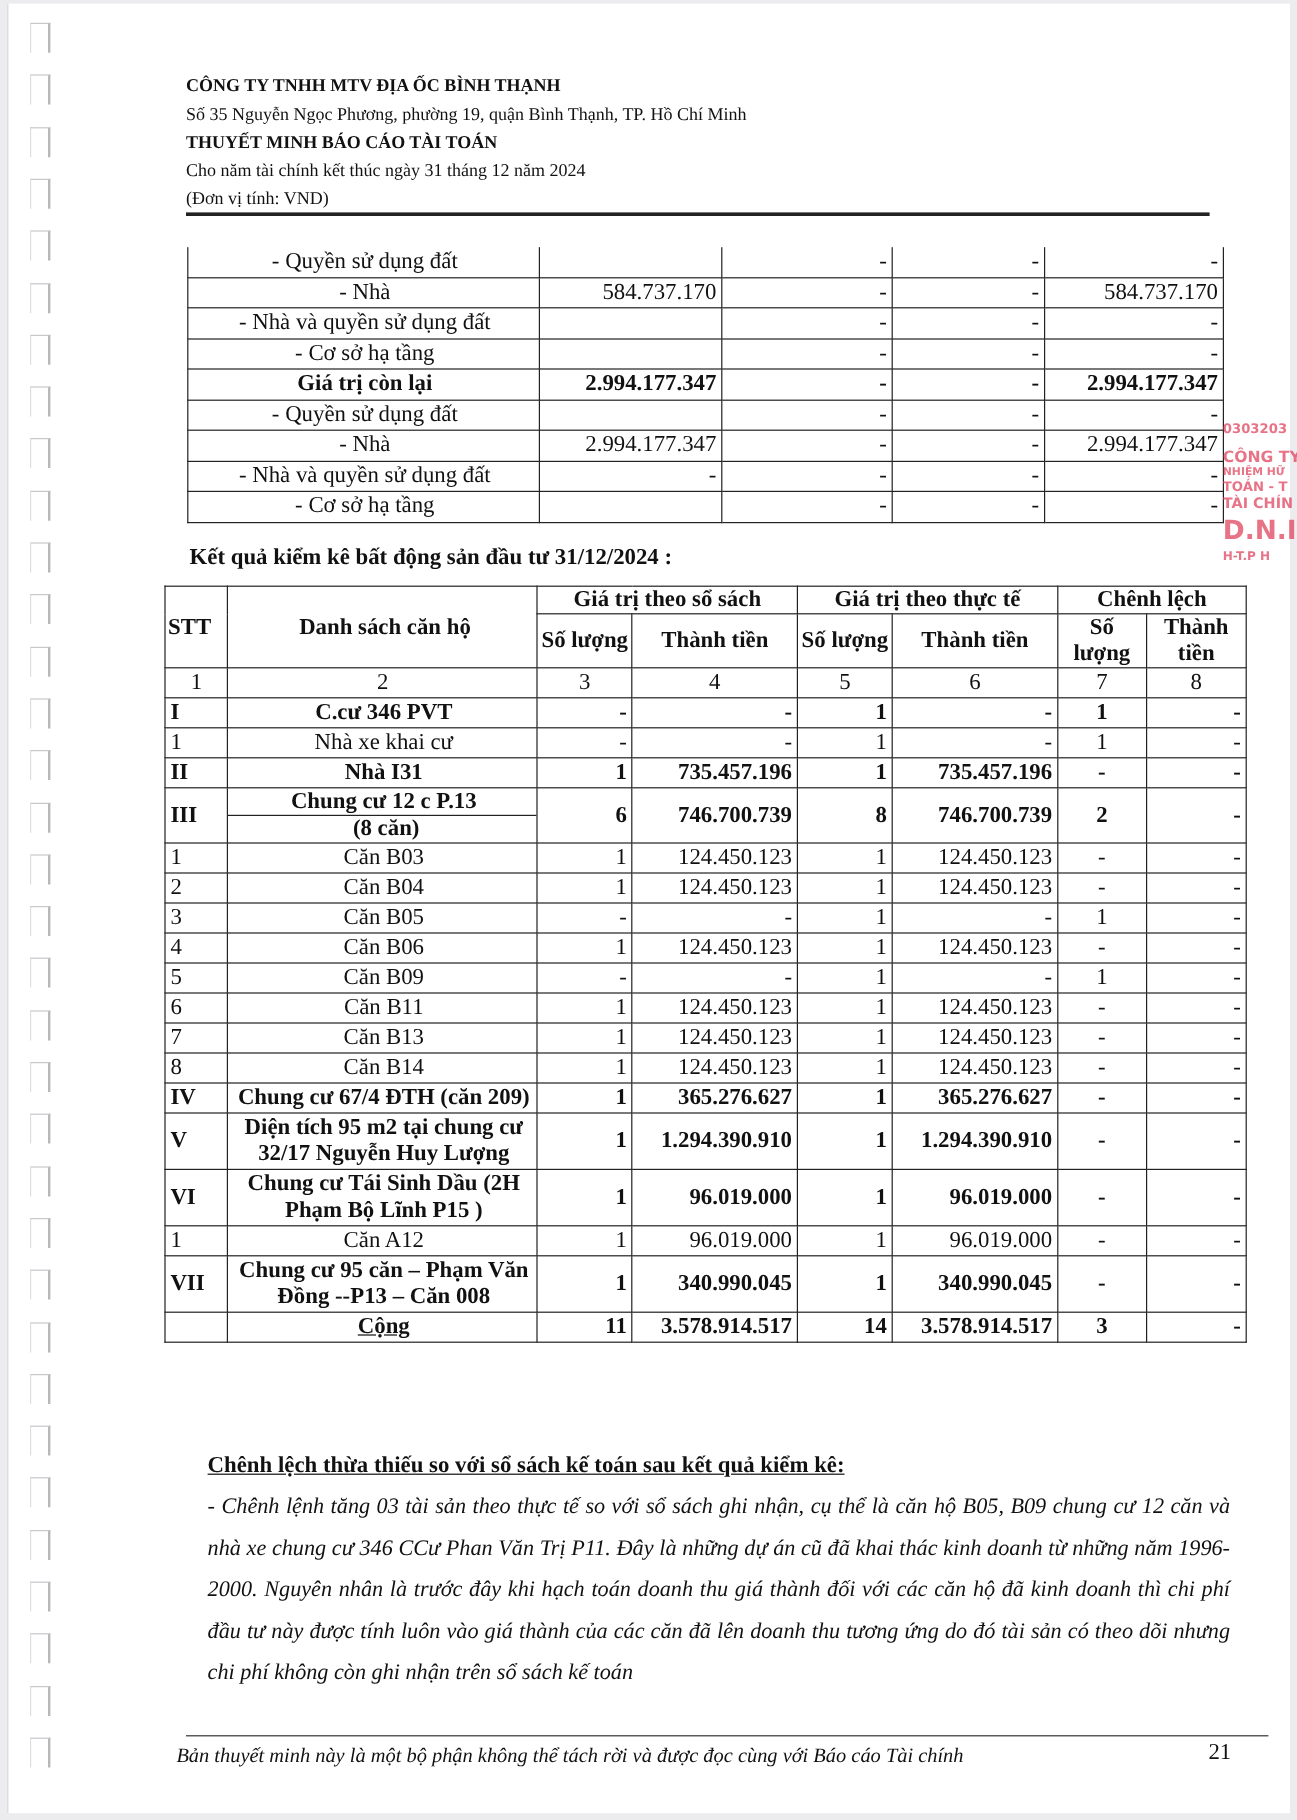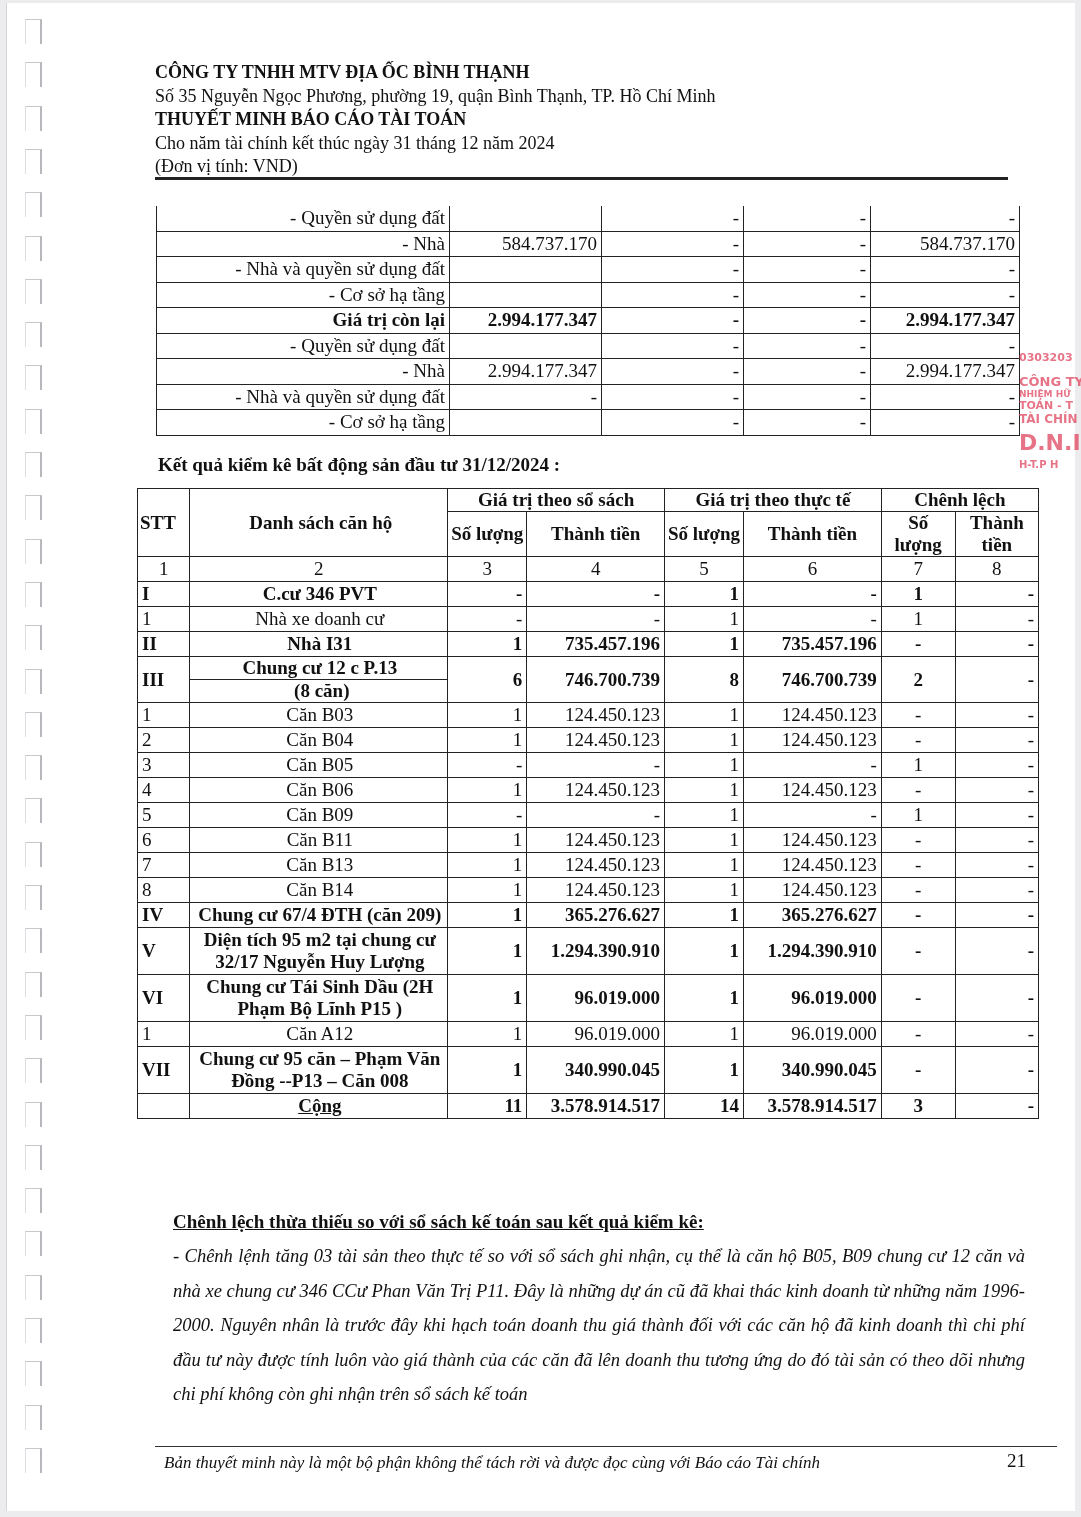--- a/index.html
+++ b/index.html
@@ -15,30 +15,30 @@
       position: absolute; left: 6px; top: 3px; width: 1068px; height: 1508px;
       background: #ffffff;
       border-left: 1px solid #d6d6da;
     }
     .binding { position: absolute; left: 14px; top: 6px; width: 30px; height: 1480px; }
     .bind-mark {
       position: absolute; left: 4px; width: 14px; height: 24px;
       border-top: 1px solid #c8c8cc; border-left: 1px solid #dedee2; border-right: 2px solid #b8b8bc;
     }
     .header { position: absolute; left: 148px; top: 58px; width: 855px; }
-    .header div { font-size: 18px; line-height: 23.5px; white-space: nowrap; }
+    .header div { font-size: 15px; line-height: 23.5px; white-space: nowrap; }
     .header .b { font-weight: bold; }
     .hrule { position: absolute; left: 148px; top: 174px; width: 853px; height: 3px; background: #222; }
 
     table { border-collapse: collapse; position: absolute; }
     td, th { border: 1.5px solid #222; padding: 0 4px; font-size: 19px; }
 
     #t1 { left: 149px; top: 203px; width: 864px; }
     #t1 td { height: 24.5px; line-height: 22px; padding: 0 4px; }
-    #t1 td.lbl { width: 282px; text-align: right; padding-left: 6px; }
+    #t1 td.lbl { width: 282px; text-align: center; padding-left: 6px; }
     #t1 td.n { text-align: right; }
     #t1 .c1 { width: 143px; } #t1 .c2 { width: 133px; } #t1 .c3 { width: 118px; } #t1 .c4 { width: 140px; }
     #t1 tr.bold td { font-weight: bold; }
     #t1 tr:first-child td { border-top: none; }
 
     .section-title { position: absolute; left: 151px; top: 451px; font-size: 19px; font-weight: bold; }
 
     #t2 { left: 130px; top: 485px; width: 902px; }
     #t2 th { font-weight: bold; text-align: center; line-height: 22px; padding: 0 2px; }
     #t2 td { line-height: 22px; padding: 1px 4px; }
@@ -51,21 +51,21 @@
     #t2 tr.bold td { font-weight: bold; }
     #t2 tr.nums td { text-align: center; }
     #t2 tr.total td.name { text-align: center; text-decoration: underline; }
     .sub2 { display: block; border-top: 1.5px solid #222; margin: 0 -4px 0 -6px; padding-left: 6px; }
 
     .notes { position: absolute; left: 166px; top: 1206px; width: 852px; }
     .notes .ttl { font-size: 19px; font-weight: bold; text-decoration: underline; line-height: 26px; }
     .notes p { margin: 4px 0 0 0; font-size: 18.5px; line-height: 34.5px; text-align: justify; font-style: italic; }
 
     .frule { position: absolute; left: 148px; top: 1443px; width: 902px; height: 1px; background: #333; }
-    .footer { position: absolute; left: 157px; top: 1450px; font-size: 17px; font-style: italic; }
+    .footer { position: absolute; left: 140px; top: 1450px; font-size: 17px; font-style: italic; }
     .pagenum { position: absolute; left: 1000px; top: 1447px; font-size: 19px; }
 
     .stamp {
       position: absolute; left: 1012px; top: 340px; width: 70px; height: 190px;
       color: #e0455f; font-family: "DejaVu Sans", sans-serif; font-weight: bold;
       opacity: 0.75; overflow: hidden;
     }
     .stamp div { white-space: nowrap; text-align: left; }
     .stamp .s1 { font-size: 11px; margin-top: 8px; }
     .stamp .s2 { font-size: 13px; margin-top: 10px; }
@@ -229,21 +229,21 @@
           <td class="name">C.cư 346 PVT</td>
           <td class="q">-</td>
           <td class="m">-</td>
           <td class="q">1</td>
           <td class="m">-</td>
           <td class="qd">1</td>
           <td class="md">-</td>
         </tr>
         <tr class="">
           <td class="stt">1</td>
-          <td class="name">Nhà xe doanh cư</td>
+          <td class="name">Nhà xe khai cư</td>
           <td class="q">-</td>
           <td class="m">-</td>
           <td class="q">1</td>
           <td class="m">-</td>
           <td class="qd">1</td>
           <td class="md">-</td>
         </tr>
         <tr class="bold ">
           <td class="stt">II</td>
           <td class="name">Nhà I31</td>

